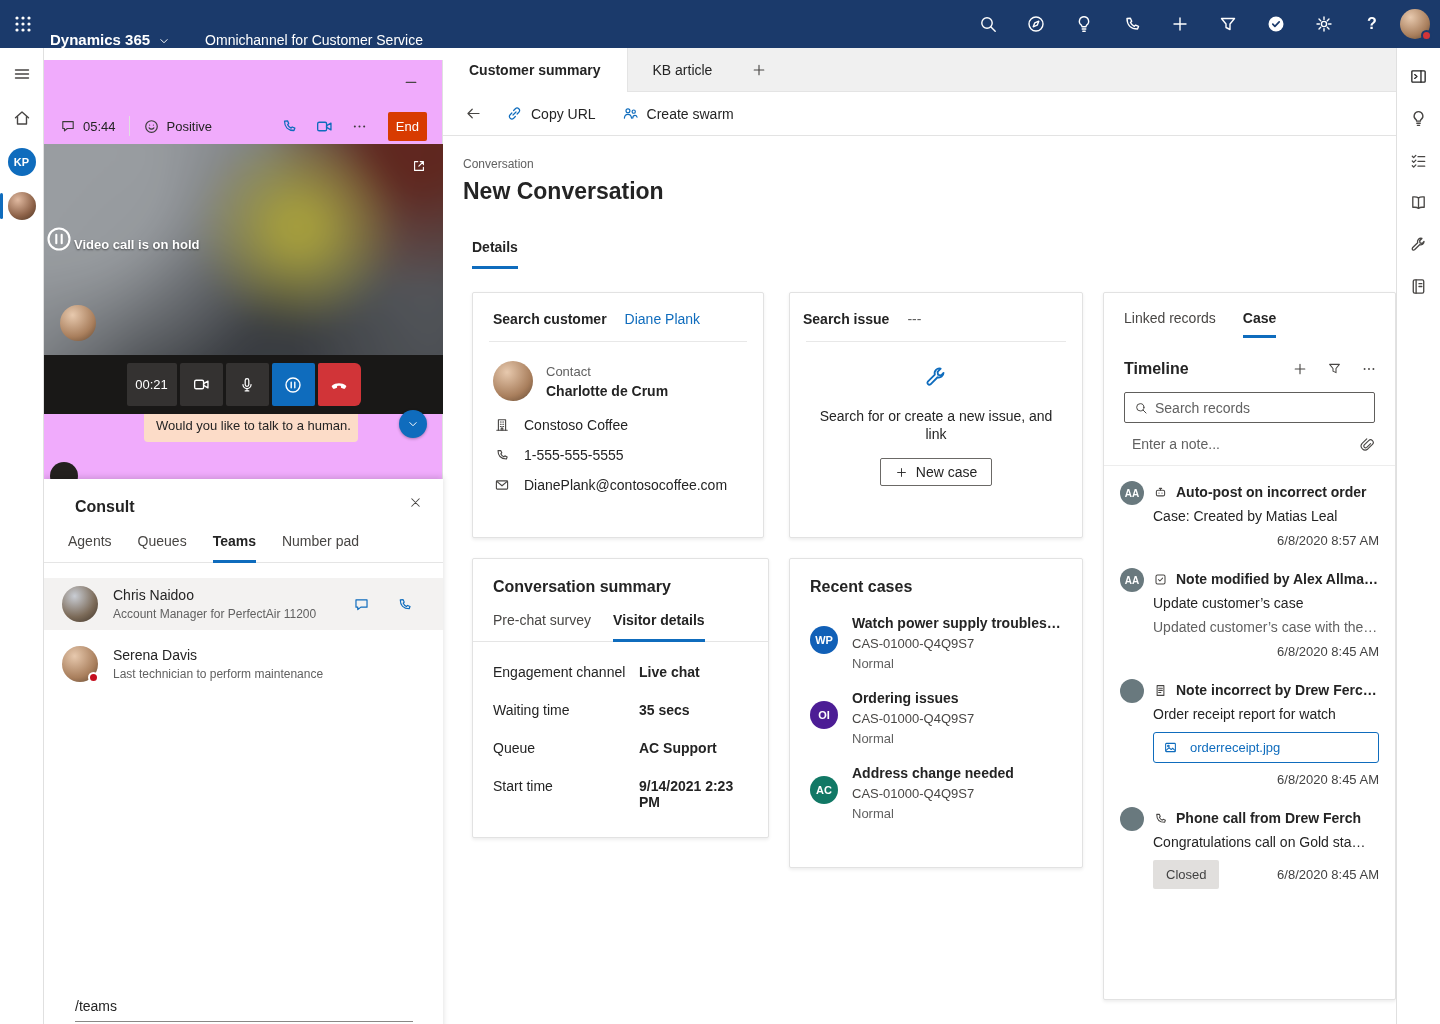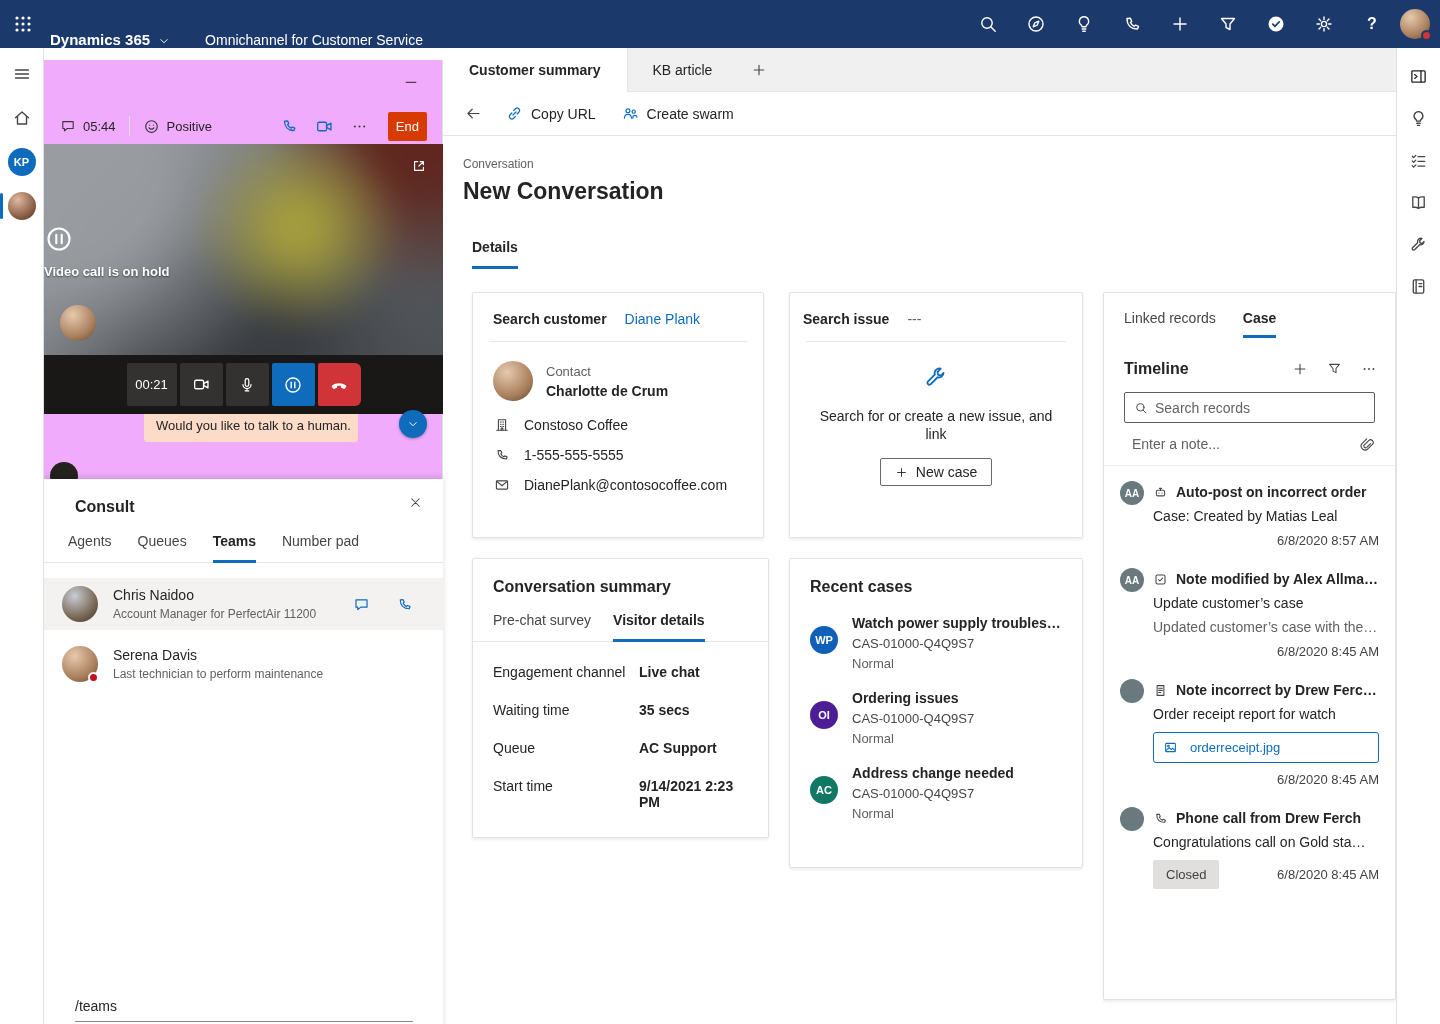--- a/index.html
+++ b/index.html
@@ -45,21 +45,21 @@
 
 #video{position:absolute;left:0;top:84px;width:399px;height:211px;overflow:hidden;background:#6a6d70}
 #video .blur{position:absolute;inset:-30px;filter:blur(14px);
  background:
  radial-gradient(circle at 62% 42%,rgba(212,202,72,.95) 0 6%,rgba(212,202,72,0) 32%),
  radial-gradient(circle at 88% 10%,rgba(118,38,26,.9) 0 9%,rgba(118,38,26,0) 32%),
  radial-gradient(circle at 14% 25%,rgba(192,197,202,.95) 0 18%,rgba(192,197,202,0) 52%),
  radial-gradient(circle at 45% 88%,rgba(66,70,76,.95) 0 24%,rgba(66,70,76,0) 62%),
  linear-gradient(115deg,#b9bdc2,#83878c 55%,#565a60)}
 #video .shade{position:absolute;inset:0;background:rgba(18,18,20,.22)}
-.vcenter{position:absolute;left:0;right:0;top:80px;display:flex;flex-direction:column;color:#fff;text-shadow:0 1px 2px rgba(0,0,0,.55)}
+.vcenter{position:absolute;left:0;right:0;top:80px;display:flex;align-items:center;color:#fff;text-shadow:0 1px 2px rgba(0,0,0,.55)}
 .vcenter .lbl{font-size:13px;font-weight:bold;margin-top:10px}
 #popout{position:absolute;right:16px;top:14px;color:#fff;cursor:pointer}
 #vid-avatar{position:absolute;left:16px;bottom:14px;width:36px;height:36px;border-radius:50%}
 
 #vctrl{position:absolute;left:0;top:295px;width:399px;height:59px;background:#191817;display:flex;align-items:center;justify-content:center;gap:3px;z-index:2}
 .vc{height:43px;display:flex;align-items:center;justify-content:center;color:#fff;background:#343231;border-radius:2px;cursor:pointer}
 .vc.timer{width:50px;font-size:13px;cursor:default}
 .vc.btn{width:43px}
 .vc.pause{background:#0f6cbd}
 .vc.hang{background:#d13438;border-radius:2px 6px 6px 2px}

